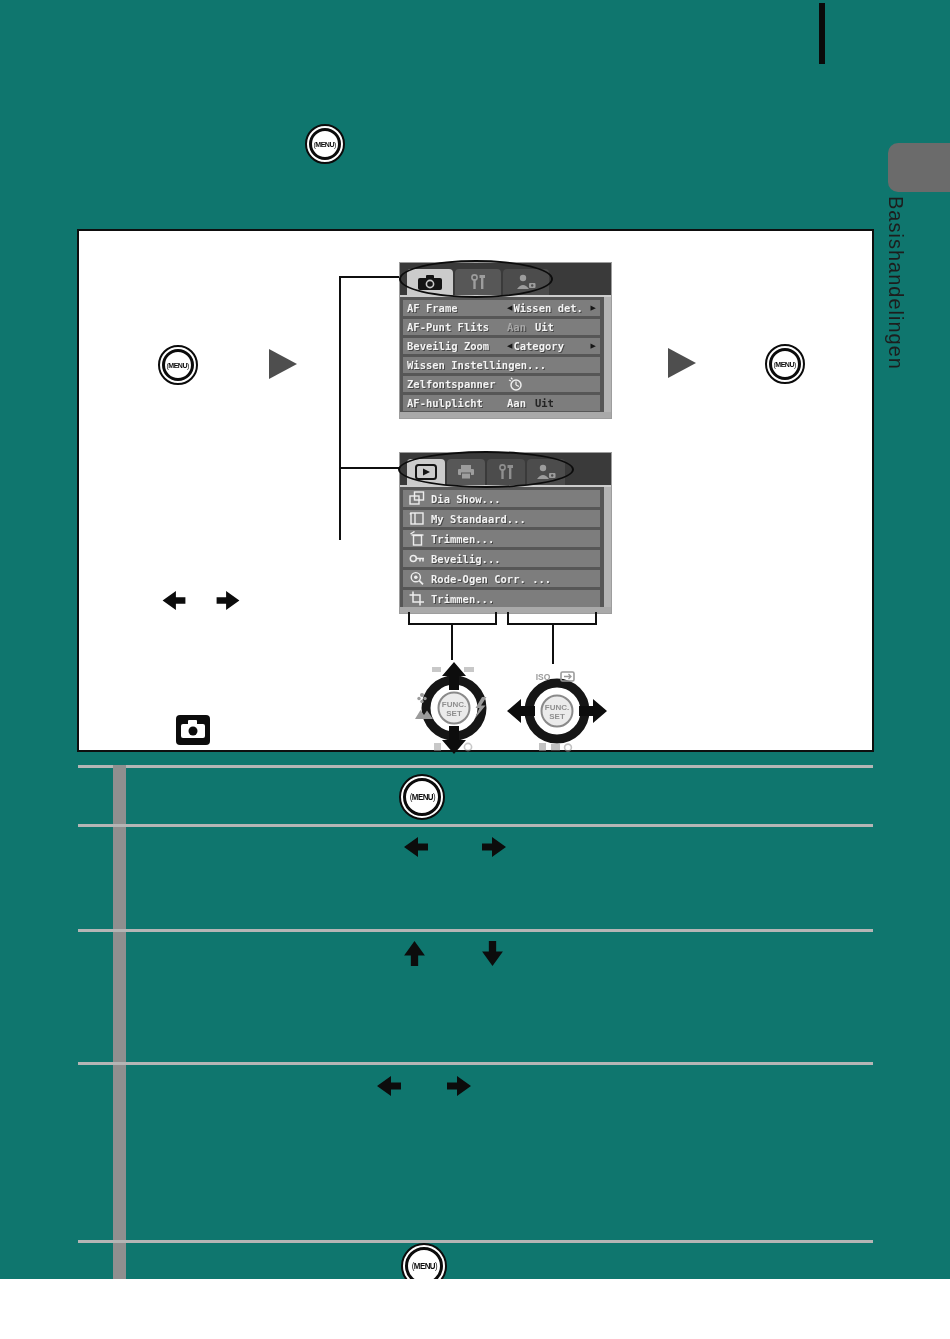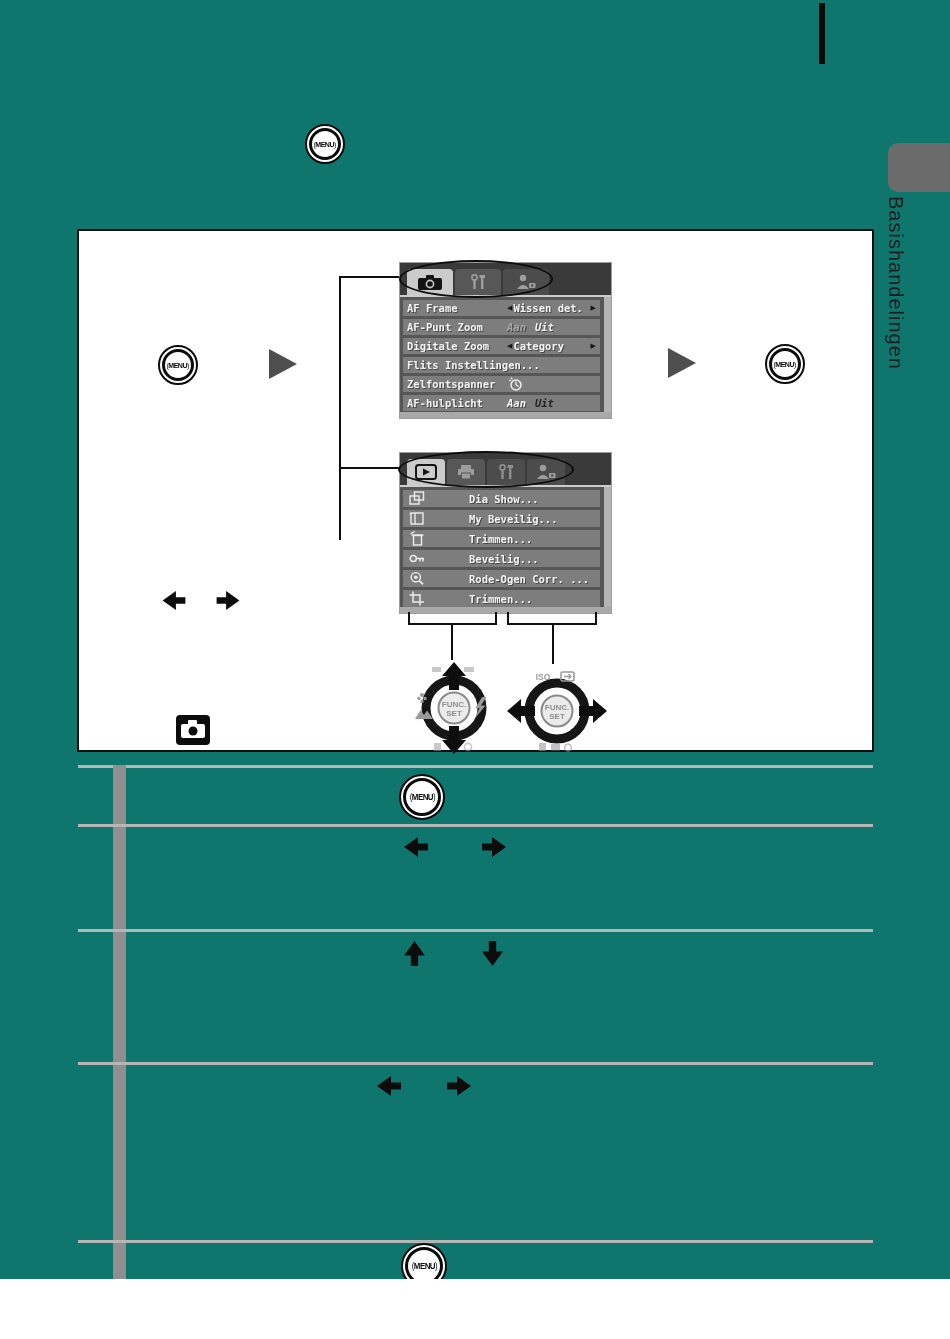--- a/index.html
+++ b/index.html
@@ -33,26 +33,26 @@
   .tab.w46{width:46px;} .tab.w38{width:38px;}
   .tab.sel{background:#cbcbcb;}
   .tab.dk{background:#4c4c4c;}
   .lcd-sep{height:2px;background:#cdcdcd;}
   .lcd-body{position:relative;flex:1;padding:3px 11px 0 3px;display:flex;flex-direction:column;gap:3px;}
   .scrollbar{position:absolute;right:0;top:0;bottom:0;width:7px;background:#b4b4b4;}
   .lcd-bottom{height:6px;background:#a9a9a9;}
   .lrow{height:16px;background:#7d7d7d;display:flex;align-items:center;padding:0 4px;
         color:#f4f4f4;font-family:"DejaVu Sans Mono",monospace;font-size:10.5px;font-weight:bold;
         text-shadow:1px 1px 0 rgba(25,25,25,.55);white-space:nowrap;}
-  .lcd2 .lrow{height:17px;gap:38px;}
+  .lcd2 .lrow{height:17px;}
   .llabel{width:100px;overflow:hidden;}
   .lval{flex:1;display:flex;align-items:center;gap:1px;}
   .sp{flex:1;}
   .tri{font-family:"DejaVu Sans",sans-serif;font-size:7px;color:#161616;text-shadow:none;line-height:1;}
-  .opt{margin-right:8px;font-style:italic;}
+  .opt{margin-right:8px;}
   .opt.dim{color:#a8a8a8;}
   .opt.dark{color:#232323;text-shadow:none;}
   .ricon{width:16px;height:15px;margin:0 6px 0 2px;flex:0 0 auto;}
 
   
   .ellipse{border:2px solid #0c0c0c;border-radius:50%;background:transparent;}
   .hline{background:#0f0f0f;height:2px;}
   .vline{background:#0f0f0f;width:2px;}
   .bracket{border-left:2px solid #0f0f0f;border-right:2px solid #0f0f0f;border-bottom:2px solid #0f0f0f;box-sizing:border-box;}
 
@@ -131,37 +131,37 @@
       <div class="lrow">
         <span class="llabel">AF Frame</span>
         <span class="lval">
           <span class="tri">◀</span>
           <span>Wissen det.</span>
           <span class="sp"></span>
           <span class="tri">▶</span>
         </span>
       </div>
       <div class="lrow">
-        <span class="llabel">AF-Punt Zoom</span>
+        <span class="llabel">AF-Punt Flits</span>
         <span class="lval">
           <span class="opt dim">Aan</span>
           <span class="opt">Uit</span>
         </span>
       </div>
       <div class="lrow">
-        <span class="llabel">Digitale Zoom</span>
+        <span class="llabel">Beveilig Zoom</span>
         <span class="lval">
           <span class="tri">◀</span>
           <span>Category</span>
           <span class="sp"></span>
           <span class="tri">▶</span>
         </span>
       </div>
       <div class="lrow">
-        <span>Flits Instellingen...</span>
+        <span>Wissen Instellingen...</span>
       </div>
       <div class="lrow">
         <span class="llabel">Zelfontspanner</span>
         <span class="lval">
           <svg width="16" height="14" viewBox="0 0 16 14">
             <circle cx="9" cy="8" r="5" fill="none" stroke="#ededed" stroke-width="1.5"></circle>
             <path d="M9,8 L9,4.5 M9,8 L12,9.5" stroke="#ededed" stroke-width="1.3" fill="none"></path>
             <path d="M2,3 L4,4 M4,0.8 L5.5,2.4" stroke="#ededed" stroke-width="1.3" fill="none"></path>
           </svg>
         </span>
@@ -219,21 +219,21 @@
           <rect x="5.5" y="1" width="9" height="8" fill="none" stroke="#ededed" stroke-width="1.4"></rect>
         </svg>
         <span>Dia Show...</span>
       </div>
       <div class="lrow">
         <svg class="ricon" viewBox="0 0 16 15">
           <rect x="2" y="2" width="12" height="11" fill="none" stroke="#ededed" stroke-width="1.4"></rect>
           <line x1="6" y1="2" x2="6" y2="13" stroke="#ededed" stroke-width="1.4"></line>
           <line x1="2" y1="2" x2="0.8" y2="3.4" stroke="#ededed" stroke-width="1.2"></line>
         </svg>
-        <span>My Beveilig...</span>
+        <span>My Standaard...</span>
       </div>
       <div class="lrow">
         <svg class="ricon" viewBox="0 0 16 15">
           <rect x="4.5" y="4.5" width="8" height="9.5" fill="none" stroke="#ededed" stroke-width="1.4"></rect>
           <line x1="2.5" y1="4" x2="14.5" y2="4" stroke="#ededed" stroke-width="1.4"></line>
           <line x1="1.5" y1="3" x2="5.5" y2="0.5" stroke="#ededed" stroke-width="1.4"></line>
         </svg>
         <span>Trimmen...</span>
       </div>
       <div class="lrow">

